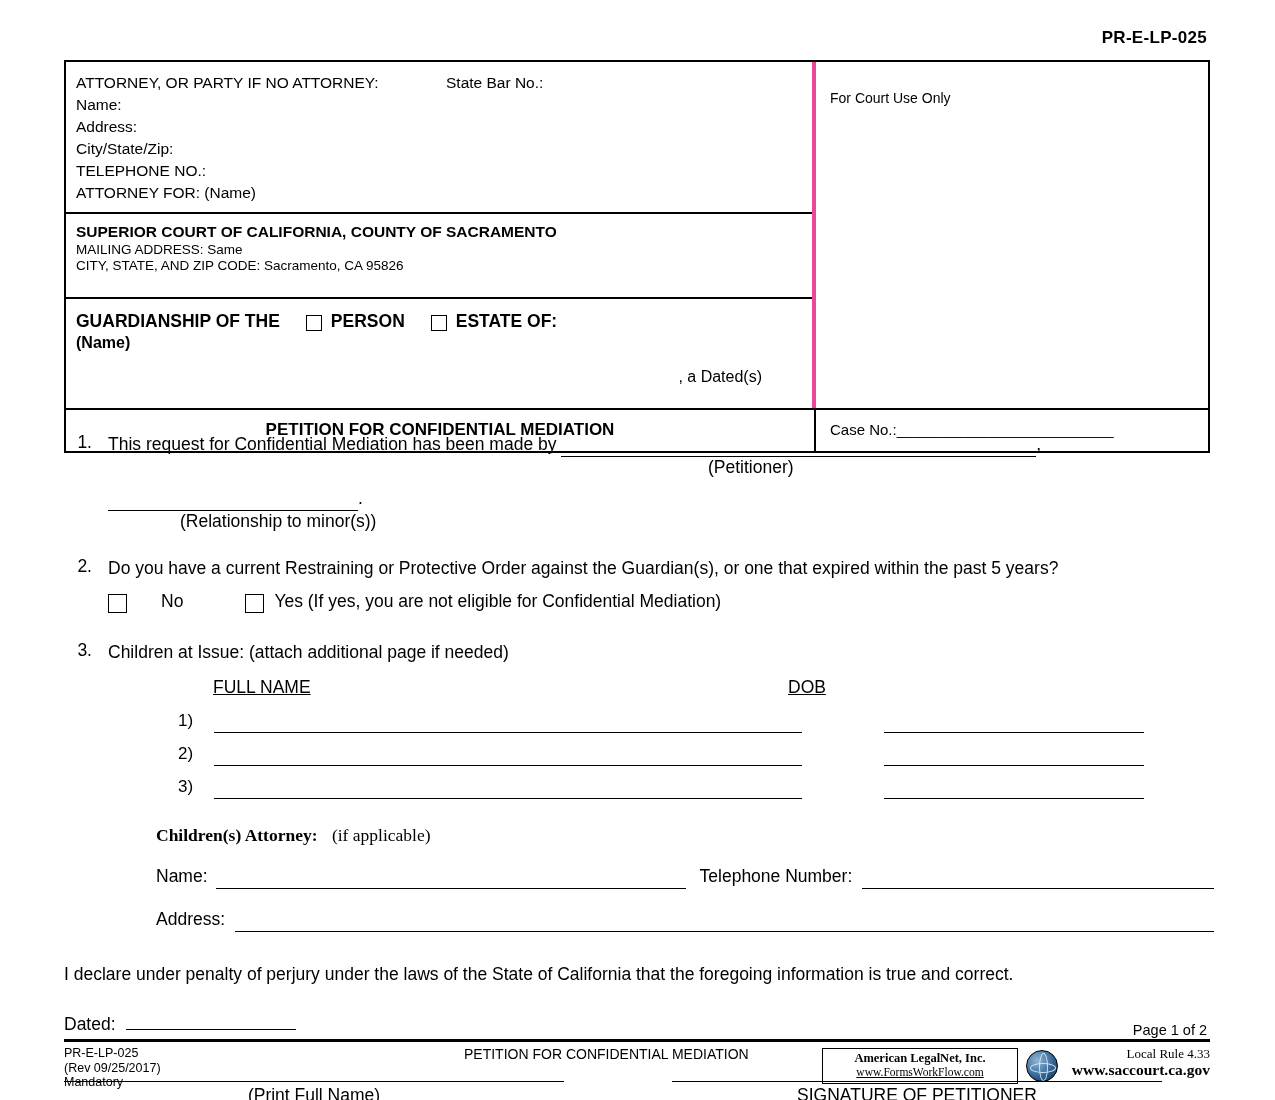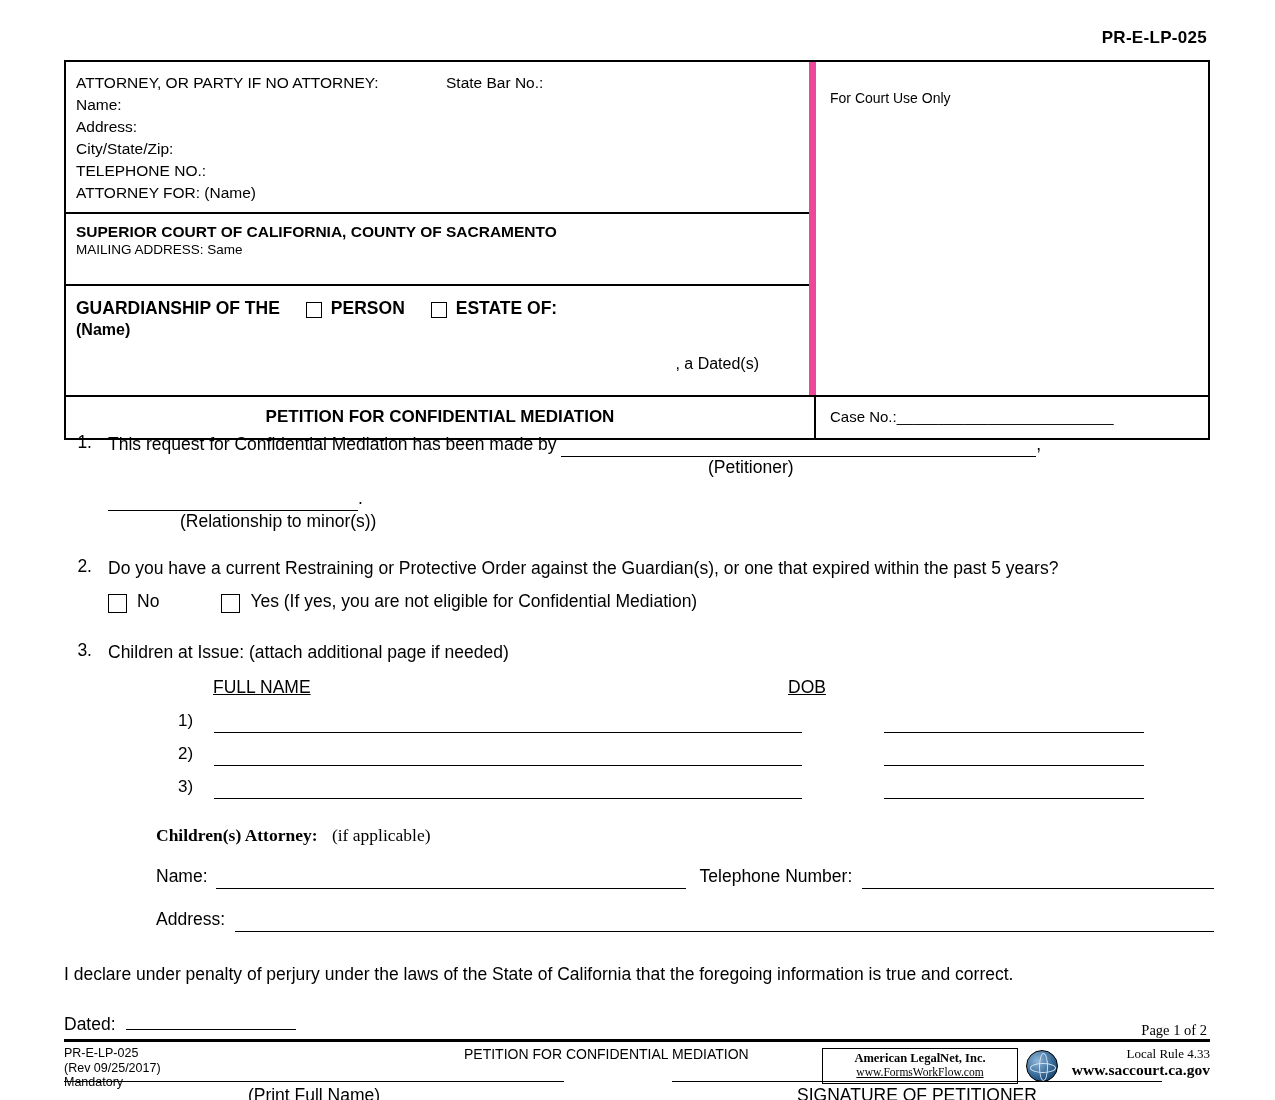--- a/index.html
+++ b/index.html
@@ -37,21 +37,21 @@
     width: 1146px;
     border: 2px solid #000;
     box-sizing: border-box;
   }
   .caption-row {
     display: flex;
   }
   .caption-left {
     width: 750px;
     box-sizing: border-box;
-    border-right: 7px solid #ec4899;
+    border-right: 4px solid #ec4899;
   }
   .caption-right {
     flex: 1;
     box-sizing: border-box;
     position: relative;
   }
   .attorney-block {
     padding: 10px 10px 8px 10px;
     border-bottom: 2px solid #000;
     min-height: 140px;
@@ -274,21 +274,21 @@
   .sig-labels .a { width: 500px; text-align: center; }
   .sig-labels .g { width: 108px; }
   .sig-labels .b { width: 490px; text-align: center; }
 
   
   .page-of {
     position: absolute;
     right: 68px;
     top: 1022px;
     font-size: 14.5px;
-    font-family: Liberation Serif, serif;
+    font-family: Liberation Sans, sans-serif;
   }
   .foot-rule {
     position: absolute;
     left: 64px;
     top: 1039px;
     width: 1146px;
     height: 3px;
     background: #000;
   }
   .footer {
@@ -397,20 +397,21 @@
           <div class="attorney-line">Name:</div>
           <div class="attorney-line">Address:</div>
           <div class="attorney-line">City/State/Zip:</div>
           <div class="attorney-line">TELEPHONE NO.:</div>
           <div class="attorney-line">ATTORNEY FOR: (Name)</div>
         </div>
 
         <div class="court-block">
           <div class="court-title">SUPERIOR COURT OF CALIFORNIA, COUNTY OF SACRAMENTO</div>
           <div class="court-line">MAILING ADDRESS:  Same</div>
+          <div class="court-line">CITY, STATE, AND ZIP CODE:  Sacramento, CA 95826</div>
         </div>
 
         <div class="guardianship-block">
           <div class="guard-title-row">
             <span>GUARDIANSHIP OF THE</span>
             <span class="cbox"></span>
             <span>PERSON</span>
             <span class="cbox"></span>
             <span>ESTATE  OF:</span>
           </div>
@@ -444,21 +445,21 @@
         <div style="padding-left:72px;margin-top:-2px;">(Relationship to minor(s))</div>
       </div>
     </div>
 
     <div class="item q2">
       <div class="num">2.</div>
       <div class="itext">
         <div>Do you have a current Restraining or Protective Order against the Guardian(s), or one that expired within the past 5 years?</div>
         <div class="answers">
           <span class="cbox2"></span>
-          <span style="margin-right:62px;">No</span>
+          <span style="margin-right:62px;margin-left:24px;">No</span>
           <span class="cbox2"></span>
           <span>Yes  (If yes, you are not eligible for Confidential Mediation)</span>
         </div>
       </div>
     </div>
 
     <div class="item q3">
       <div class="num">3.</div>
       <div class="itext">
         <div>Children at Issue:  (attach additional page if needed)</div>

